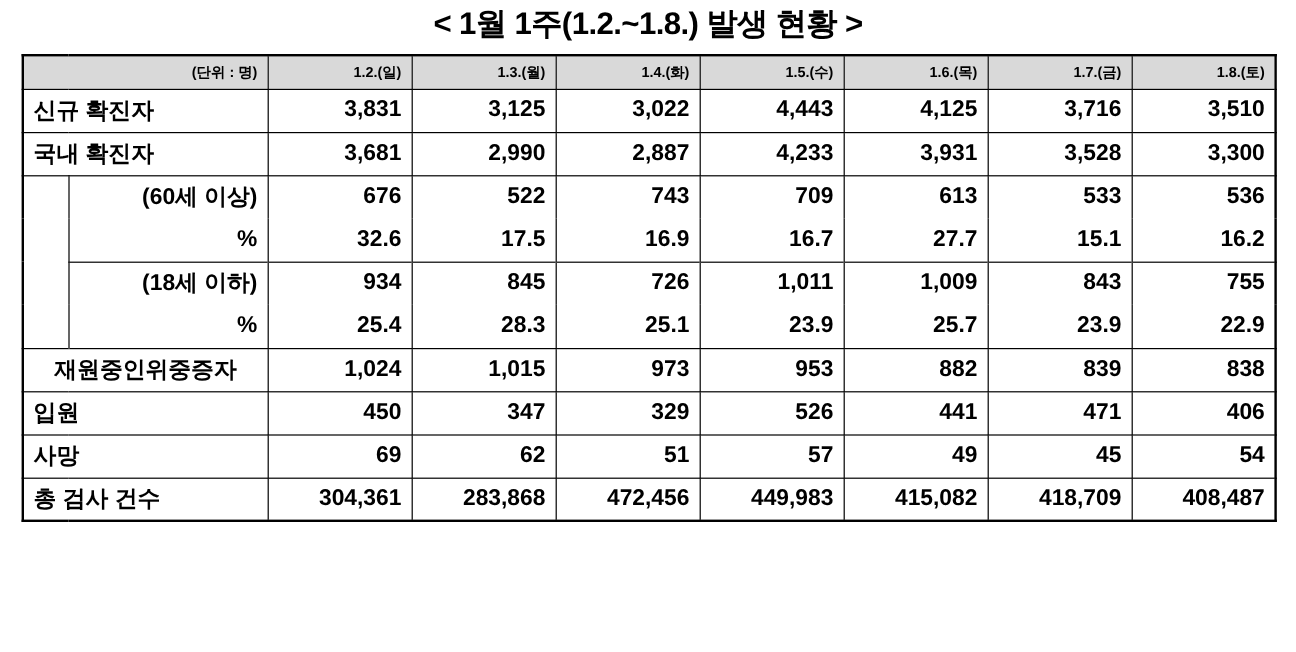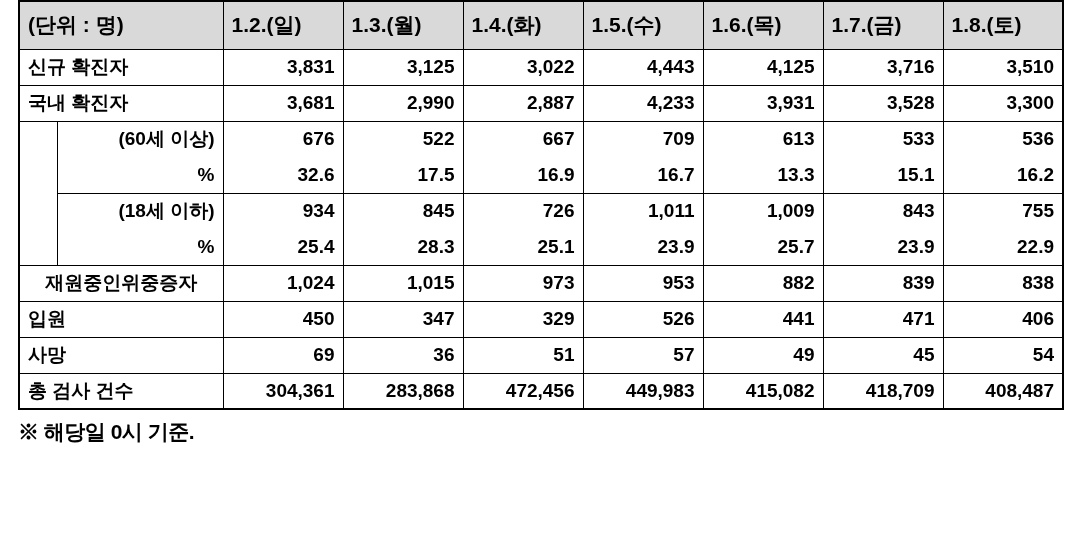--- a/index.html
+++ b/index.html
@@ -41,24 +41,24 @@
     font-weight: bold;
     height: 36px;
     padding: 0 8px;
     box-sizing: border-box;
     white-space: nowrap;
     overflow: hidden;
   }
   
   tr.head td {
     background: #d9d9d9;
-    text-align: left;
-    font-size: 21px;
-    font-weight: bold;
-    height: 48px;
+    text-align: right;
+    font-size: 12px;
+    font-weight: bold;
+    height: 28px;
   }
   td.num {
     text-align: right;
     font-weight: normal;
     font-size: 20px;
   }
   td.lbl {
     text-align: left;
     font-weight: bold;
     margin-left: 24px;
@@ -96,20 +96,21 @@
     font-size: 21px;
     font-weight: bold;
     letter-spacing: -0.5px;
   }
 </style>
 </head>
 <body>
 
 <div class="page">
 
+  <div class="title">&lt; 1월 1주(1.2.~1.8.) 발생 현황 &gt;</div>
 
   <table class="stat">
     <colgroup>
       <col style="width:38px">
       <col style="width:166px">
       <col style="width:120px">
       <col style="width:120px">
       <col style="width:120px">
       <col style="width:120px">
       <col style="width:120px">
@@ -148,34 +149,34 @@
         <td class="num">3,931</td>
         <td class="num">3,528</td>
         <td class="num">3,300</td>
       </tr>
 
       <tr class="nobottom">
         <td class="spacer" rowspan="4"></td>
         <td class="lbl-right">(60세 이상)</td>
         <td class="num">676</td>
         <td class="num">522</td>
-        <td class="num">667</td>
+        <td class="num">743</td>
         <td class="num">709</td>
         <td class="num">613</td>
         <td class="num">533</td>
         <td class="num">536</td>
       </tr>
 
       <tr class="notop dotted-below">
         <td class="lbl-right">%</td>
         <td class="num">32.6</td>
         <td class="num">17.5</td>
         <td class="num">16.9</td>
         <td class="num">16.7</td>
-        <td class="num">13.3</td>
+        <td class="num">27.7</td>
         <td class="num">15.1</td>
         <td class="num">16.2</td>
       </tr>
 
       <tr class="nobottom">
         <td class="lbl-right">(18세 이하)</td>
         <td class="num">934</td>
         <td class="num">845</td>
         <td class="num">726</td>
         <td class="num">1,011</td>
@@ -213,36 +214,35 @@
         <td class="num">329</td>
         <td class="num">526</td>
         <td class="num">441</td>
         <td class="num">471</td>
         <td class="num">406</td>
       </tr>
 
       <tr>
         <td class="lbl" colspan="2">사망</td>
         <td class="num">69</td>
-        <td class="num">36</td>
+        <td class="num">62</td>
         <td class="num">51</td>
         <td class="num">57</td>
         <td class="num">49</td>
         <td class="num">45</td>
         <td class="num">54</td>
       </tr>
 
       <tr>
         <td class="lbl" colspan="2">총 검사 건수</td>
         <td class="num">304,361</td>
         <td class="num">283,868</td>
         <td class="num">472,456</td>
         <td class="num">449,983</td>
         <td class="num">415,082</td>
         <td class="num">418,709</td>
         <td class="num">408,487</td>
       </tr>
     </tbody>
   </table>
 
-  <div class="footnote">※ 해당일 0시 기준.</div>
 
 </div>
 
 </body></html>

